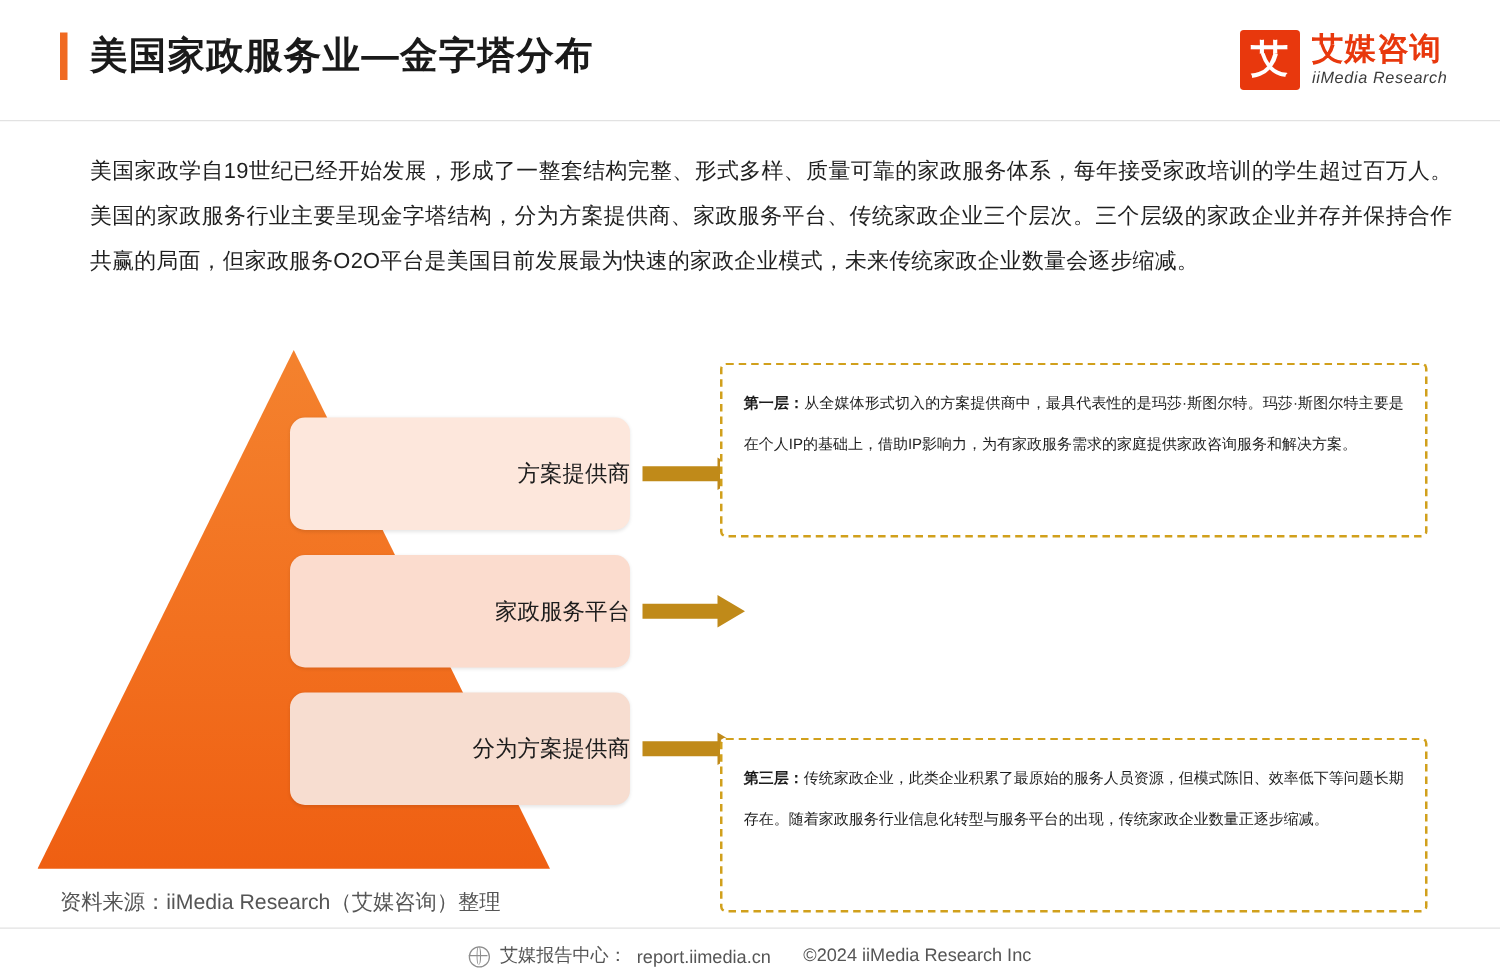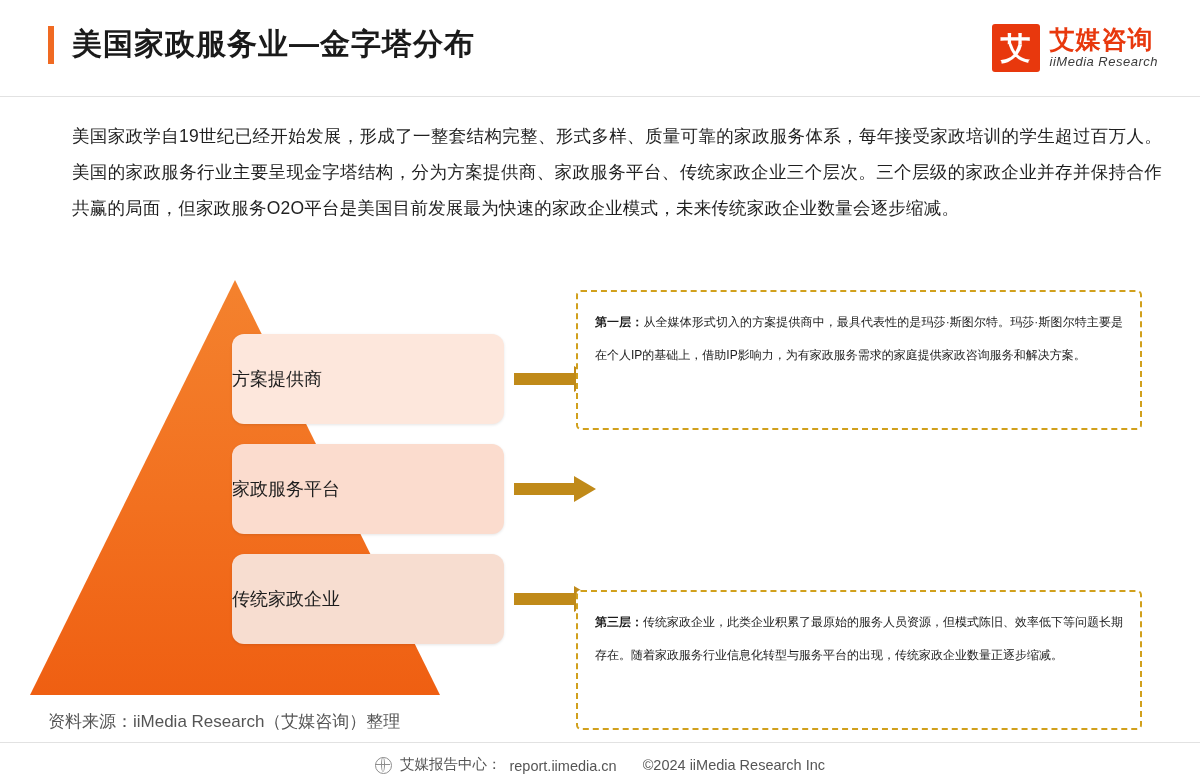--- a/index.html
+++ b/index.html
@@ -116,21 +116,21 @@
     top: 4px;
   }
 
   .layer-box {
     position: absolute;
     width: 272px;
     height: 90px;
     border-radius: 12px;
     display: flex;
     align-items: center;
-    justify-content: flex-start;
+    justify-content: flex-end;
     font-size: 18px;
     color: #1d1d1d;
     box-shadow: 0 1px 3px rgba(0,0,0,0.10);
   }
   .layer-1 { left: 232px; top: 58px;  background: #fde7dc; }
   .layer-2 { left: 232px; top: 168px; background: #fbdcce; }
   .layer-3 { left: 232px; top: 278px; background: #f7ddd0; }
 
   .arrow {
     position: absolute;
@@ -265,21 +265,21 @@
     <polygon points="205,0 410,415 0,415" fill="url(#pyrGrad)"></polygon>
   </svg>
 
   <div class="layer-box layer-1">
     <span>方案提供商</span>
   </div>
   <div class="layer-box layer-2">
     <span>家政服务平台</span>
   </div>
   <div class="layer-box layer-3">
-    <span>传统家政企业</span>
+    <span>分为方案提供商</span>
   </div>
 
   <div class="arrow arrow-1">
     <div class="shaft"></div>
       <div class="head"></div>
   </div>
   <div class="arrow arrow-2">
     <div class="shaft"></div>
       <div class="head"></div>
   </div>

